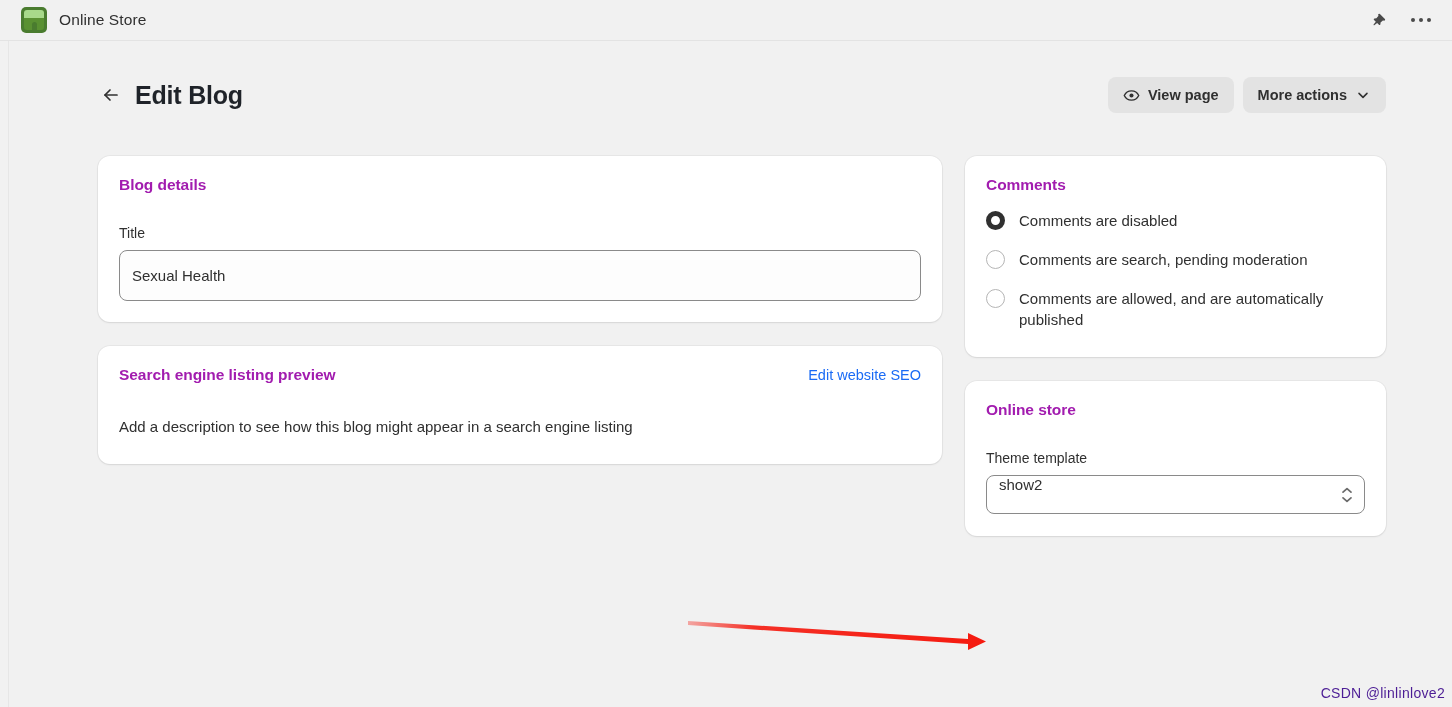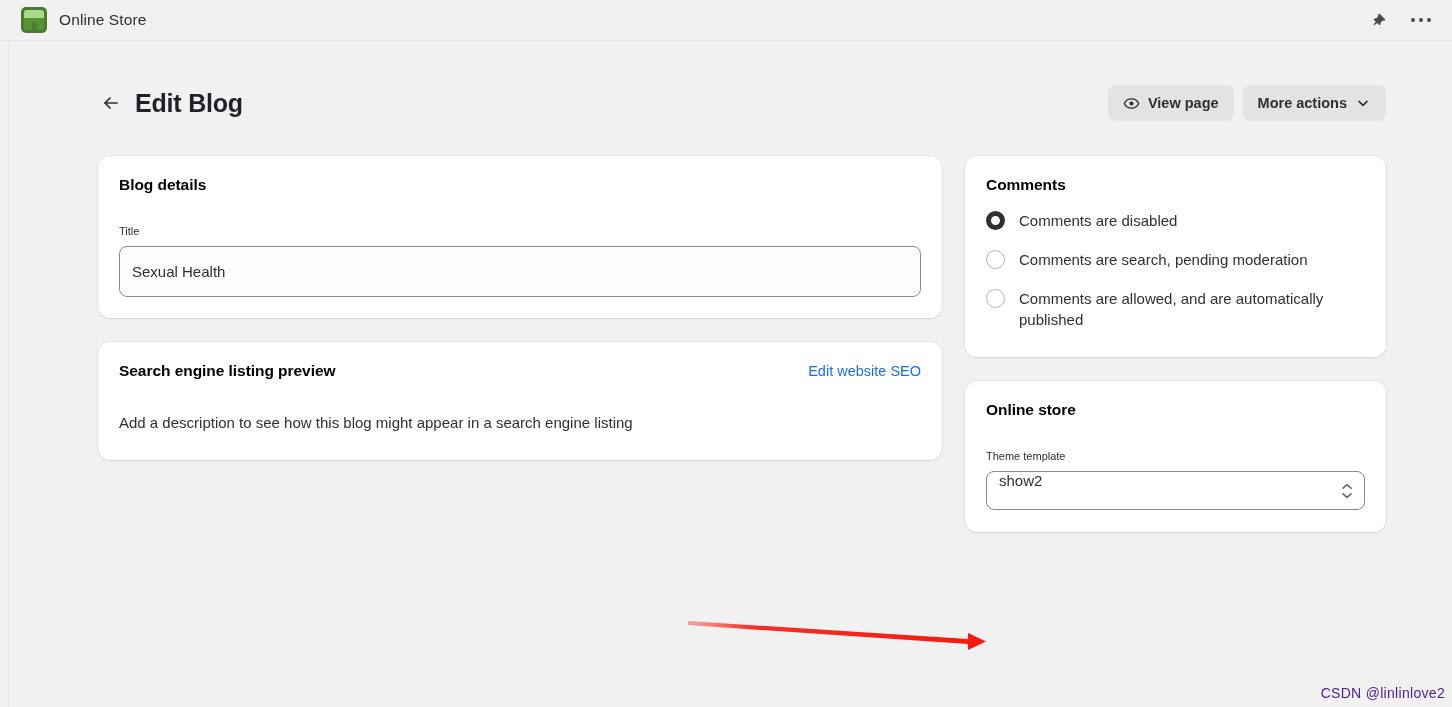--- a/index.html
+++ b/index.html
@@ -130,21 +130,21 @@
   
   .page {
     position: absolute;
     top: 41px; left: 10px;
     width: 1442px;
     height: 666px;
   }
 
   .page-header {
     position: absolute;
-    top: 41px;
+    top: 33px;
     left: 88px;
     width: 1288px;
     height: 42px;
     display: flex;
     align-items: center;
   }
 
   .back-arrow {
     width: 30px; height: 30px;
     display: flex; align-items: center; justify-content: center;
@@ -203,39 +203,39 @@
     background: #ffffff;
     border-radius: 12px;
     box-shadow: 0 0 0 1px rgba(0,0,0,0.04), 0 1px 2px rgba(0,0,0,0.08);
     padding: 20px 21px 21px 21px;
     margin-bottom: 24px;
   }
 
   .card-title {
     font-size: 15.5px;
     font-weight: bold;
-    color: #000000;
+    color: #a21caf;
     letter-spacing: -0.05px;
   }
 
   .card-head-row {
     display: flex;
     align-items: baseline;
     justify-content: space-between;
   }
 
   .link {
     font-size: 14.5px;
     color: #1a6bf5;
     cursor: pointer;
     text-decoration: none;
   }
 
   .field-label {
-    font-size: 11px;
+    font-size: 14px;
     color: #303030;
     margin-top: 31px;
     margin-bottom: 9px;
     display: block;
   }
 
   .text-input {
     width: 100%;
     height: 51px;
     border: 1px solid #8a8a8a;

